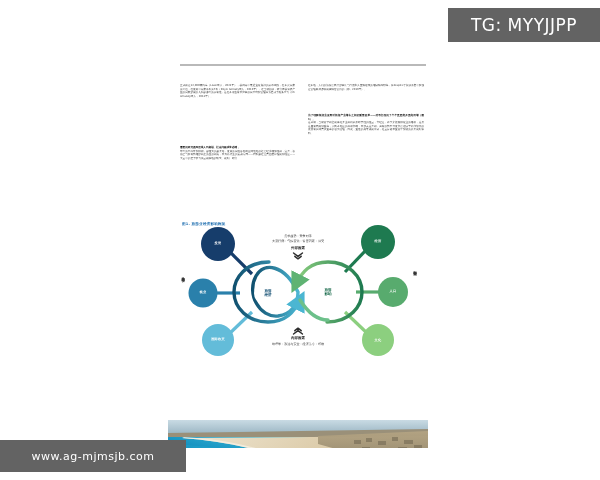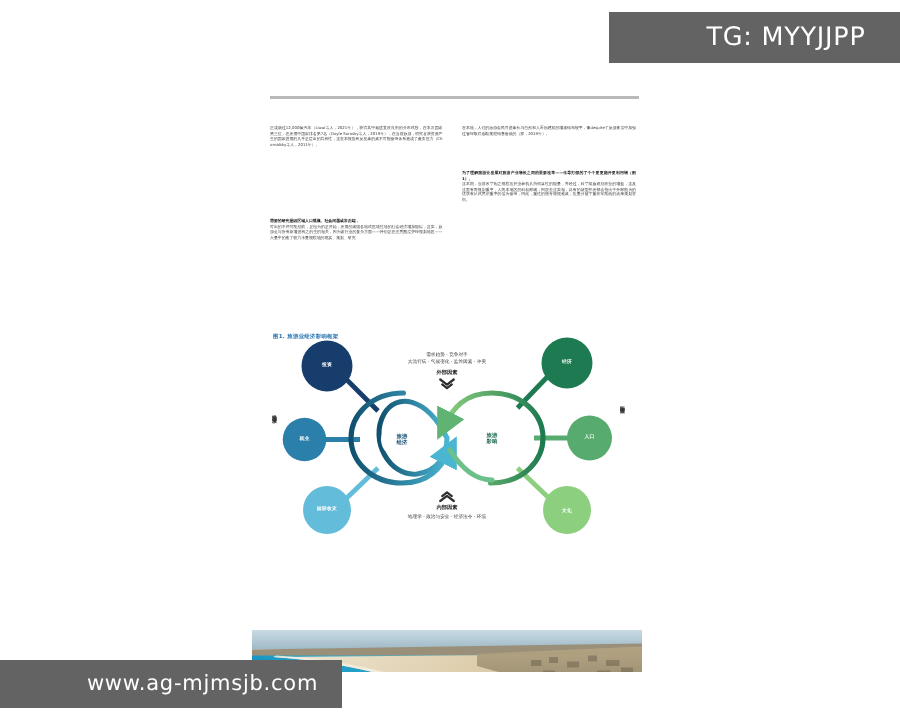--- a/index.html
+++ b/index.html
@@ -6,24 +6,24 @@
   body{
     width:600px;height:480px;overflow:hidden;position:relative;
     background:#ffffff;
     font-family:"DejaVu Sans","Liberation Sans",sans-serif;
   }
 
   
   .wm{
     position:absolute;background:#636363;color:#ffffff;
     display:flex;align-items:center;justify-content:center;
-    letter-spacing:.5px;z-index:60;padding-left:42px;
+    letter-spacing:.5px;z-index:60;
   }
   #wm-top{right:0;top:8px;width:152px;height:34px;font-size:17px;}
-  #wm-bottom{left:0;bottom:8px;width:186px;height:32px;font-size:14px;text-align:right;}
+  #wm-bottom{left:0;bottom:8px;width:186px;height:32px;font-size:11px;text-align:right;}
 
   
   .page{
     position:absolute;left:168px;top:50px;width:260px;height:398px;
     background:#ffffff;overflow:hidden;
   }
 
   
   .toprule{
     position:absolute;left:12px;top:14px;width:246px;height:1.6px;

